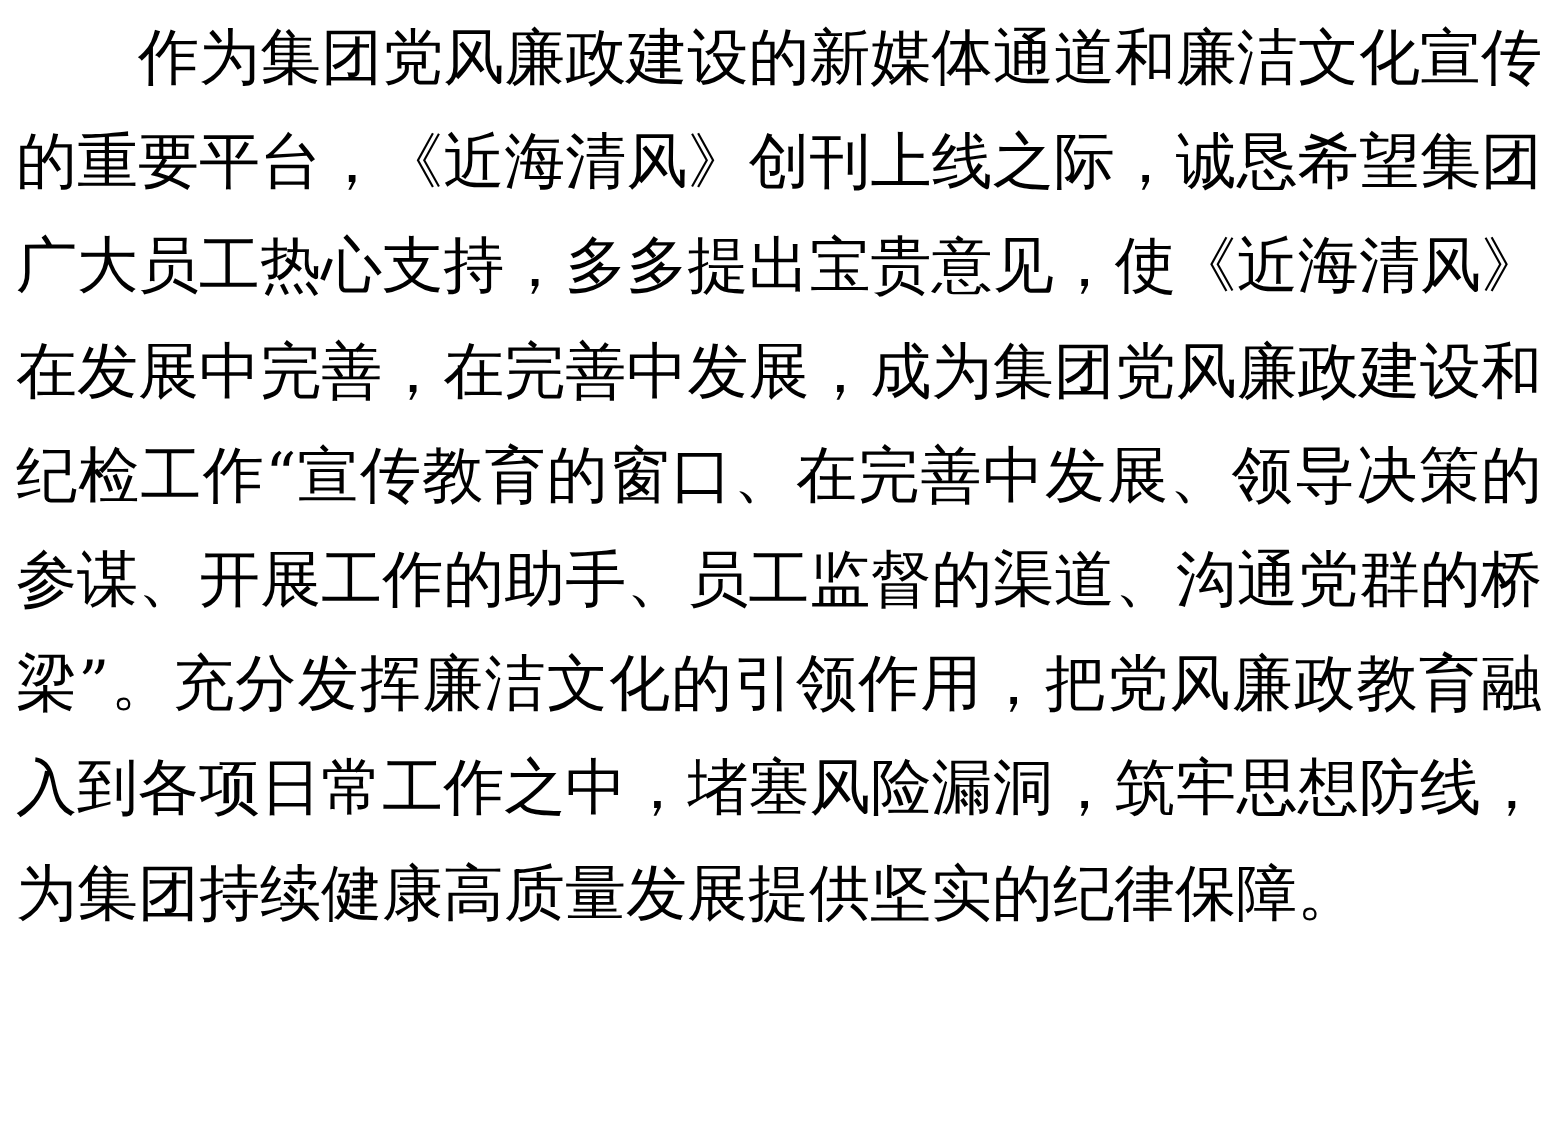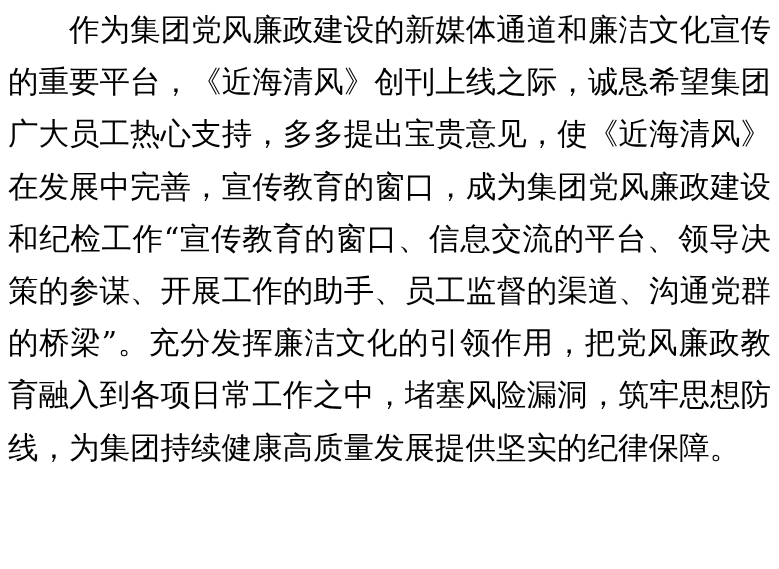--- a/index.html
+++ b/index.html
@@ -28,14 +28,14 @@
     text-indent: 61px;
     letter-spacing: 0px;
     white-space: pre-wrap;
     word-break: break-all;
   }
 </style>
 </head>
 <body>
 
 <div class="page">
-  <div class="body-text">作为集团党风廉政建设的新媒体通道和廉洁文化宣传的重要平台，《近海清风》创刊上线之际，诚恳希望集团广大员工热心支持，多多提出宝贵意见，使《近海清风》在发展中完善，宣传教育的窗口，成为集团党风廉政建设和纪检工作“宣传教育的窗口、信息交流的平台、领导决策的参谋、开展工作的助手、员工监督的渠道、沟通党群的桥梁”。充分发挥廉洁文化的引领作用，把党风廉政教育融入到各项日常工作之中，堵塞风险漏洞，筑牢思想防线，为集团持续健康高质量发展提供坚实的纪律保障。</div>
+  <div class="body-text">作为集团党风廉政建设的新媒体通道和廉洁文化宣传的重要平台，《近海清风》创刊上线之际，诚恳希望集团广大员工热心支持，多多提出宝贵意见，使《近海清风》在发展中完善，在完善中发展，成为集团党风廉政建设和纪检工作“宣传教育的窗口、在完善中发展、领导决策的参谋、开展工作的助手、员工监督的渠道、沟通党群的桥梁”。充分发挥廉洁文化的引领作用，把党风廉政教育融入到各项日常工作之中，堵塞风险漏洞，筑牢思想防线，为集团持续健康高质量发展提供坚实的纪律保障。</div>
 </div>
 
 </body></html>

